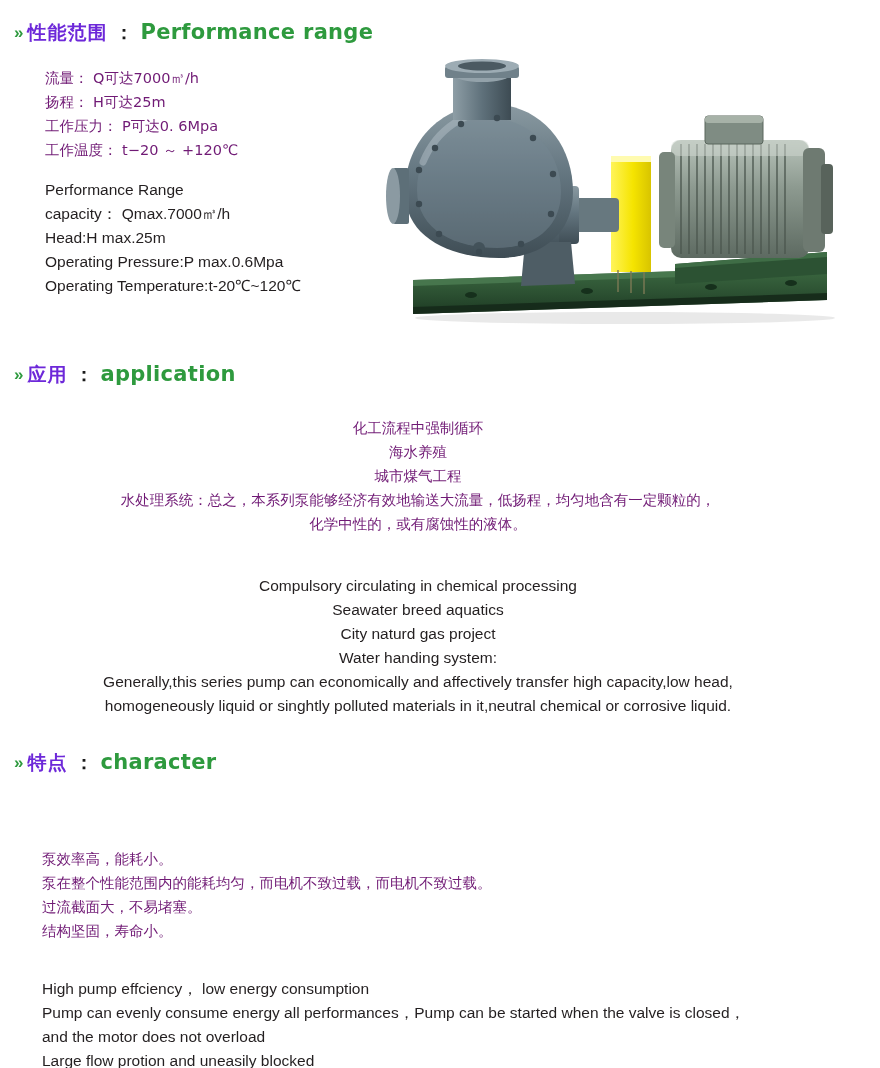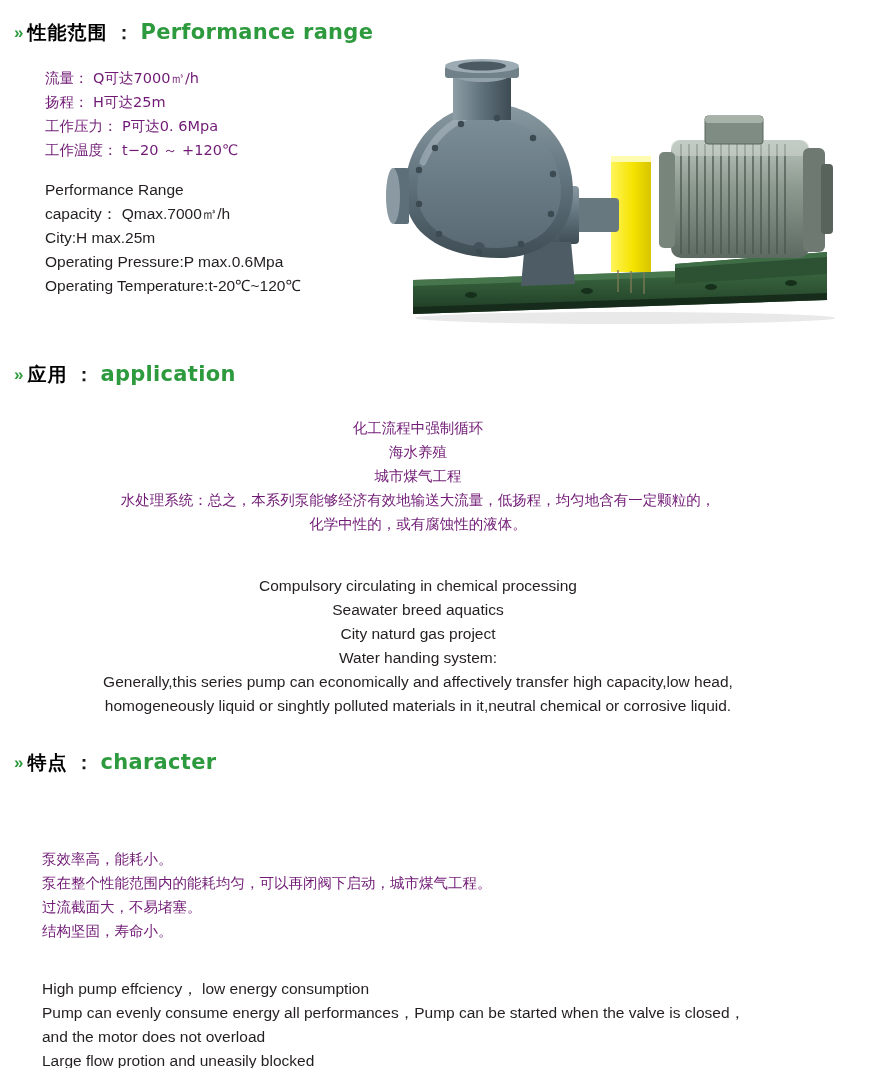--- a/index.html
+++ b/index.html
@@ -35,21 +35,21 @@
     line-height: 1;
     font-weight: bold;
     letter-spacing: -3px;
     position: relative;
     top: -1px;
   }
   .head-cn {
     font-family: "DejaVu Sans", sans-serif;
     font-size: 19px;
     font-weight: bold;
-    color: #000000;
+    color: #6d28d9;
     letter-spacing: 1px;
   }
   .head-colon {
     font-family: "DejaVu Sans", sans-serif;
     font-size: 19px;
     font-weight: bold;
     color: #1a1a1a;
   }
   .head-en {
     font-family: "DejaVu Sans", sans-serif;
@@ -114,21 +114,21 @@
   <div class="sec1-text">
     <div class="blk1">
       <div class="body-cn line">流量： Q可达7000㎥/h</div>
       <div class="body-cn line">扬程： H可达25m</div>
       <div class="body-cn line">工作压力： P可达0. 6Mpa</div>
       <div class="body-cn line">工作温度： t−20 ～ +120℃</div>
     </div>
     <div class="blk2">
       <div class="body-en line">Performance Range</div>
       <div class="body-en line">capacity： Qmax.7000㎥/h</div>
-      <div class="body-en line">City:H max.25m</div>
+      <div class="body-en line">Head:H max.25m</div>
       <div class="body-en line">Operating Pressure:P max.0.6Mpa</div>
       <div class="body-en line">Operating Temperature:t-20℃~120℃</div>
     </div>
   </div>
 
   <div class="figure">
     <svg class="pump-svg" viewBox="0 0 492 272" xmlns="http://www.w3.org/2000/svg">
       <defs>
         <linearGradient id="gBody" x1="0" y1="0" x2="0" y2="1">
           <stop offset="0%" stop-color="#8a9aa2"></stop>
@@ -278,21 +278,21 @@
   <div class="section-head sec3-head">
     <span class="chev">»</span>
     <span class="head-cn">特点</span>
     <span class="head-colon">：</span>
     <span class="head-en">character</span>
   </div>
 
   <div class="sec3-text">
     <div class="blk1">
       <div class="body-cn line">泵效率高，能耗小。</div>
-      <div class="body-cn line">泵在整个性能范围内的能耗均匀，可以再闭阀下启动，城市煤气工程。</div>
+      <div class="body-cn line">泵在整个性能范围内的能耗均匀，而电机不致过载，而电机不致过载。</div>
       <div class="body-cn line">过流截面大，不易堵塞。</div>
       <div class="body-cn line">结构坚固，寿命小。</div>
     </div>
     <div class="blk2">
       <div class="body-en line">High pump effciency， low energy consumption</div>
       <div class="body-en line">Pump can evenly consume energy all performances，Pump can be started when the valve is closed，</div>
       <div class="body-en line">and the motor does not overload</div>
       <div class="body-en line">Large flow protion and uneasily blocked</div>
       <div class="body-en line">Solidity structure and long life.</div>
     </div>

